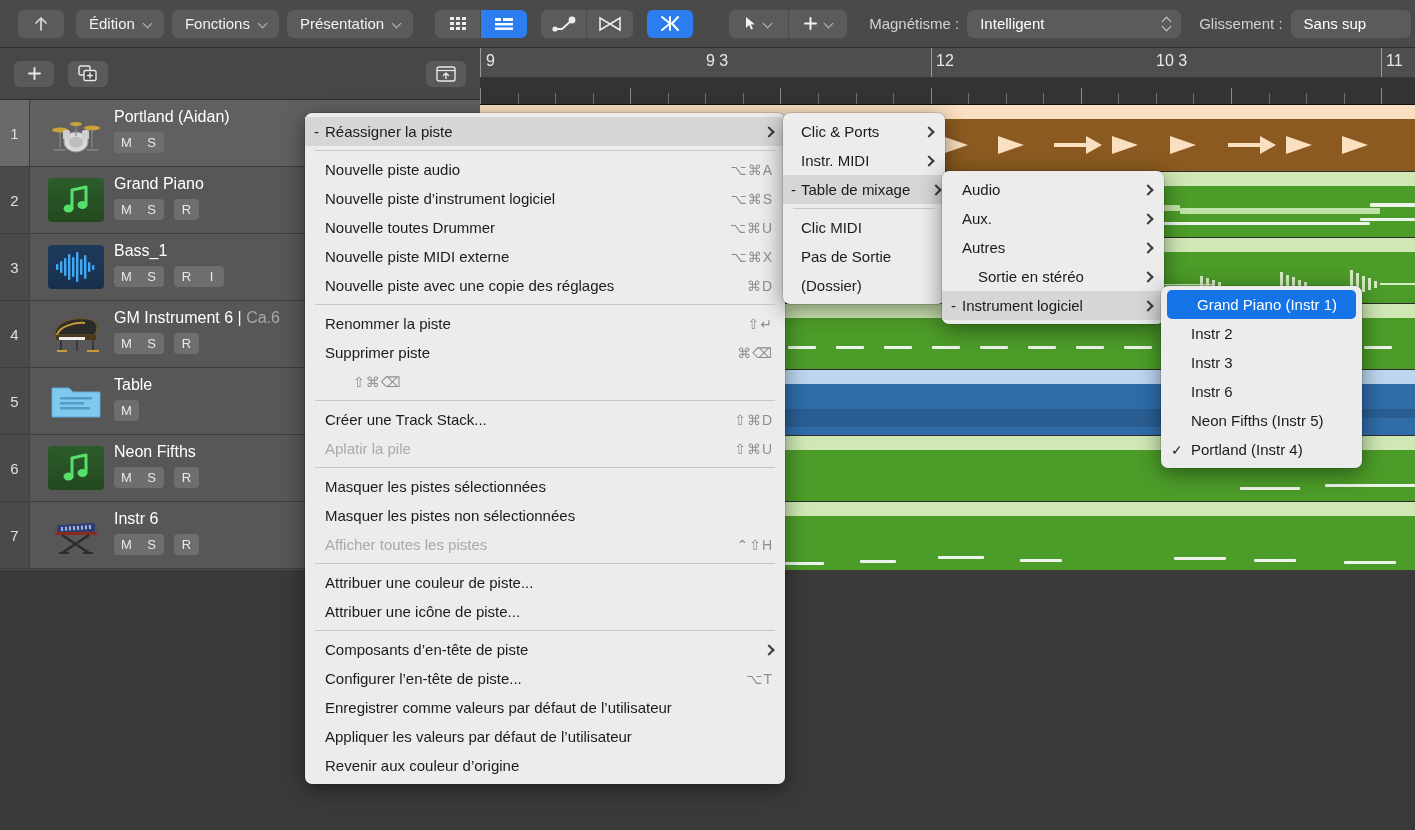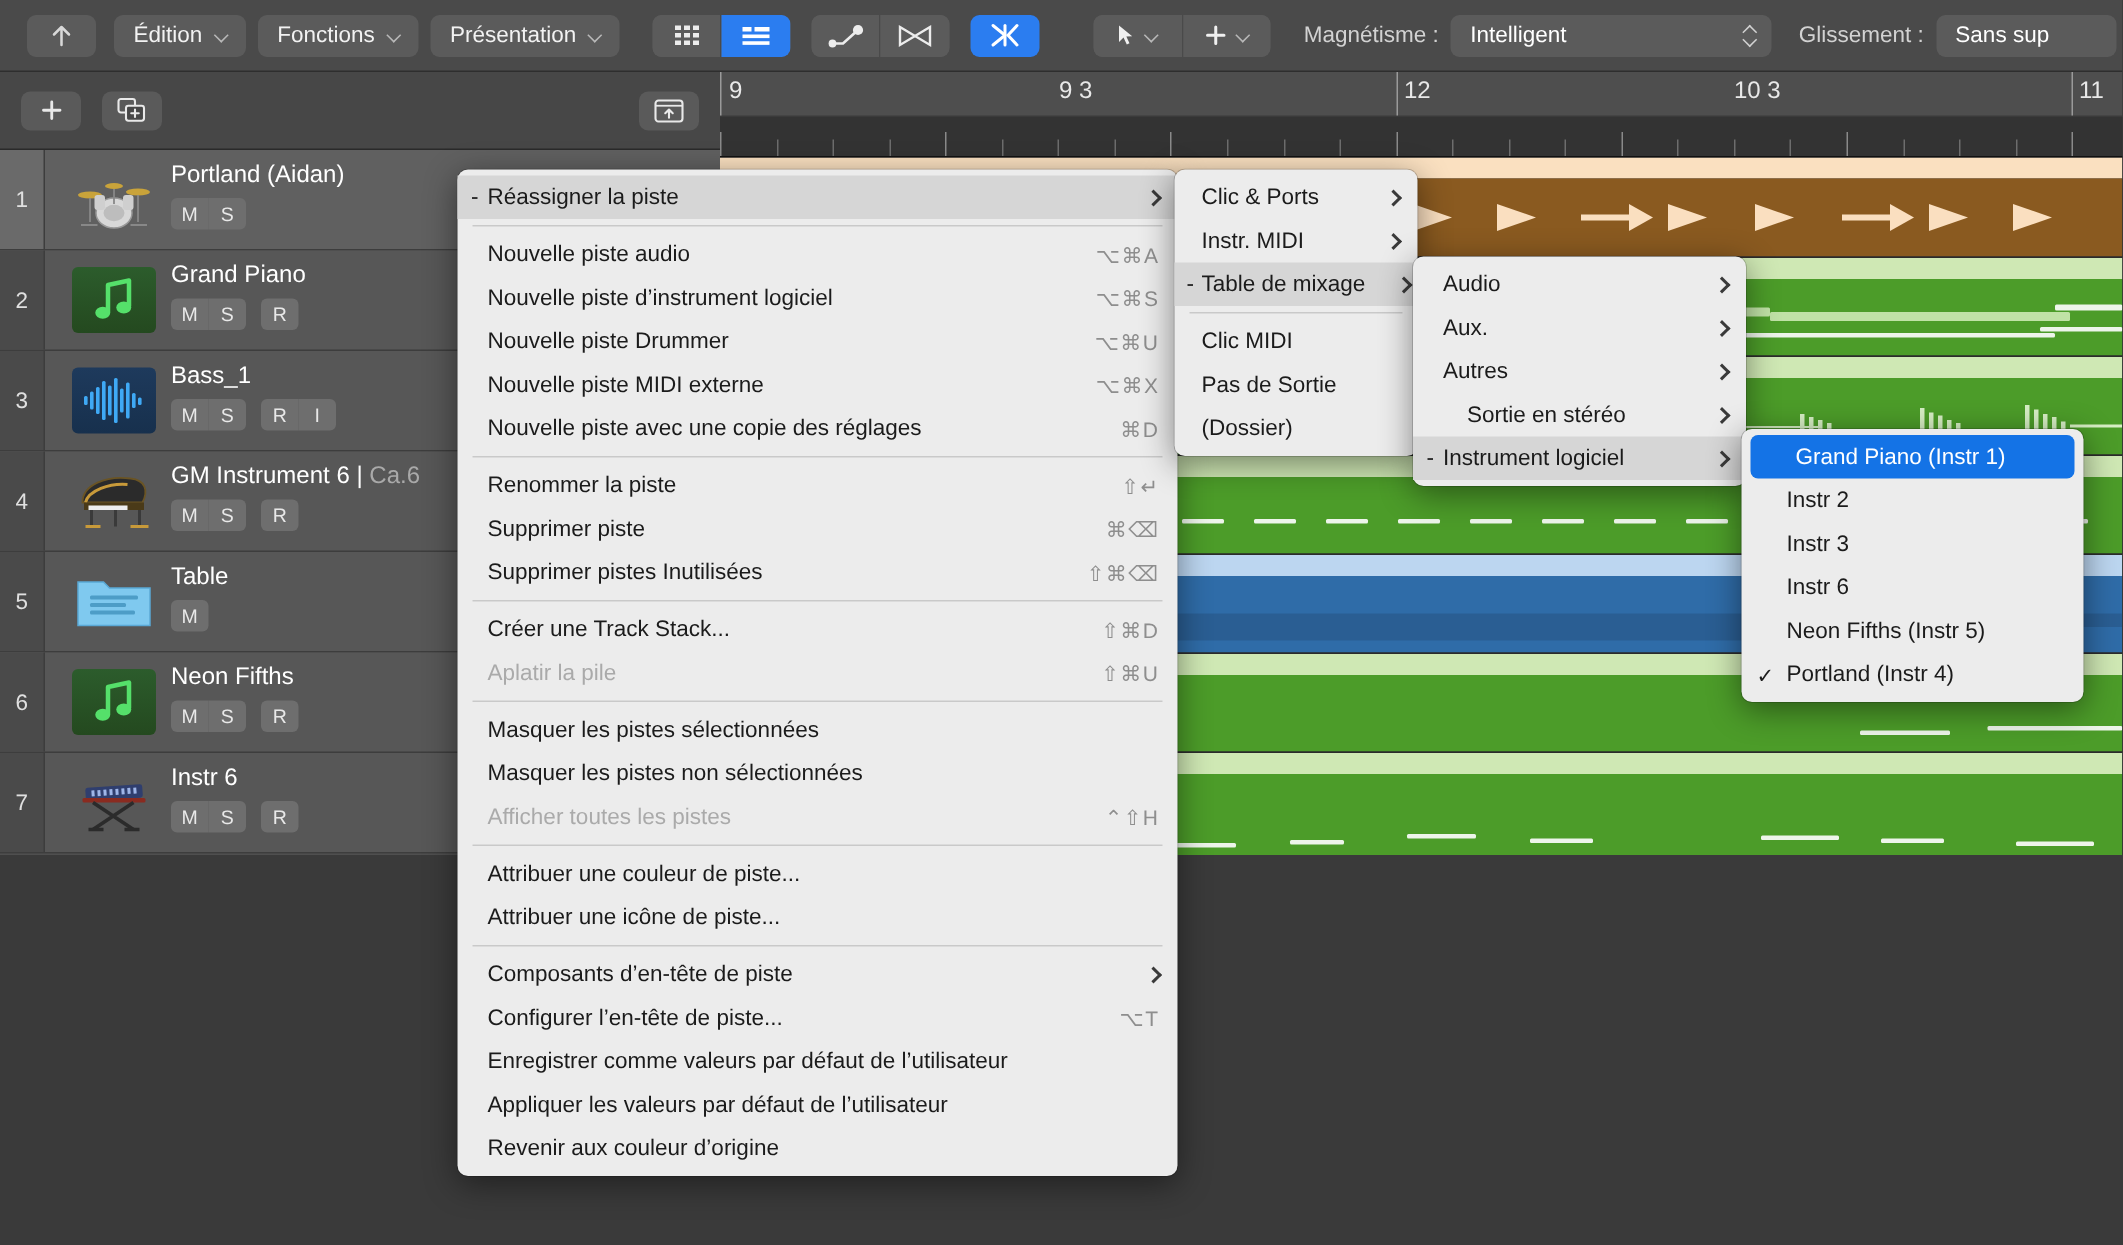--- a/index.html
+++ b/index.html
@@ -688,42 +688,41 @@
       <div class="msep"></div>
       <div class="mi" style="padding-left: 20px;">
         <span class="lbl">Nouvelle piste audio</span>
         <span class="key">⌥⌘A</span>
       </div>
       <div class="mi" style="padding-left: 20px;">
         <span class="lbl">Nouvelle piste d’instrument logiciel</span>
         <span class="key">⌥⌘S</span>
       </div>
       <div class="mi" style="padding-left: 20px;">
-        <span class="lbl">Nouvelle piste Drummer</span>
+        <span class="lbl">Nouvelle toutes Drummer</span>
         <span class="key">⌥⌘U</span>
       </div>
       <div class="mi" style="padding-left: 20px;">
         <span class="lbl">Nouvelle piste MIDI externe</span>
         <span class="key">⌥⌘X</span>
       </div>
       <div class="mi" style="padding-left: 20px;">
         <span class="lbl">Nouvelle piste avec une copie des réglages</span>
         <span class="key">⌘D</span>
       </div>
       <div class="msep"></div>
       <div class="mi" style="padding-left: 20px; gap: 11px;">
         <span class="lbl">Renommer la piste</span>
         <span class="key">⇧↵</span>
       </div>
       <div class="mi" style="padding-left: 20px;">
         <span class="lbl">Supprimer piste</span>
         <span class="key">⌘⌫</span>
       </div>
       <div class="mi" style="padding-left: 20px;">
-        <span class="lbl">Supprimer pistes Inutilisées</span>
         <span class="key">⇧⌘⌫</span>
       </div>
       <div class="msep"></div>
       <div class="mi" style="padding-left: 20px;">
         <span class="lbl">Créer une Track Stack...</span>
         <span class="key">⇧⌘D</span>
       </div>
       <div class="mi disabled" style="padding-left: 20px;">
         <span class="lbl">Aplatir la pile</span>
         <span class="key">⇧⌘U</span>
@@ -809,21 +808,21 @@
         <span class="lbl">Sortie en stéréo</span>
         <span class="arrow"></span>
       </div>
       <div class="mi hl" style="padding-left: 20px;">
         <span class="dash" style="left: 9px;">-</span>
         <span class="lbl">Instrument logiciel</span>
         <span class="arrow"></span>
       </div>
     </div>
 
-  <div class="menu" id="sub3" style="left:1161px; top:286px; width:228px;">
+  <div class="menu" id="sub3" style="left:1161px; top:286px; width:201px;">
       <div class="mi sel-blue" style="padding-left: 30px;">
         <span class="lbl">Grand Piano (Instr 1)</span>
       </div>
       <div class="mi" style="padding-left: 30px;">
         <span class="lbl">Instr 2</span>
       </div>
       <div class="mi" style="padding-left: 30px;">
         <span class="lbl">Instr 3</span>
       </div>
       <div class="mi" style="padding-left: 30px;">

